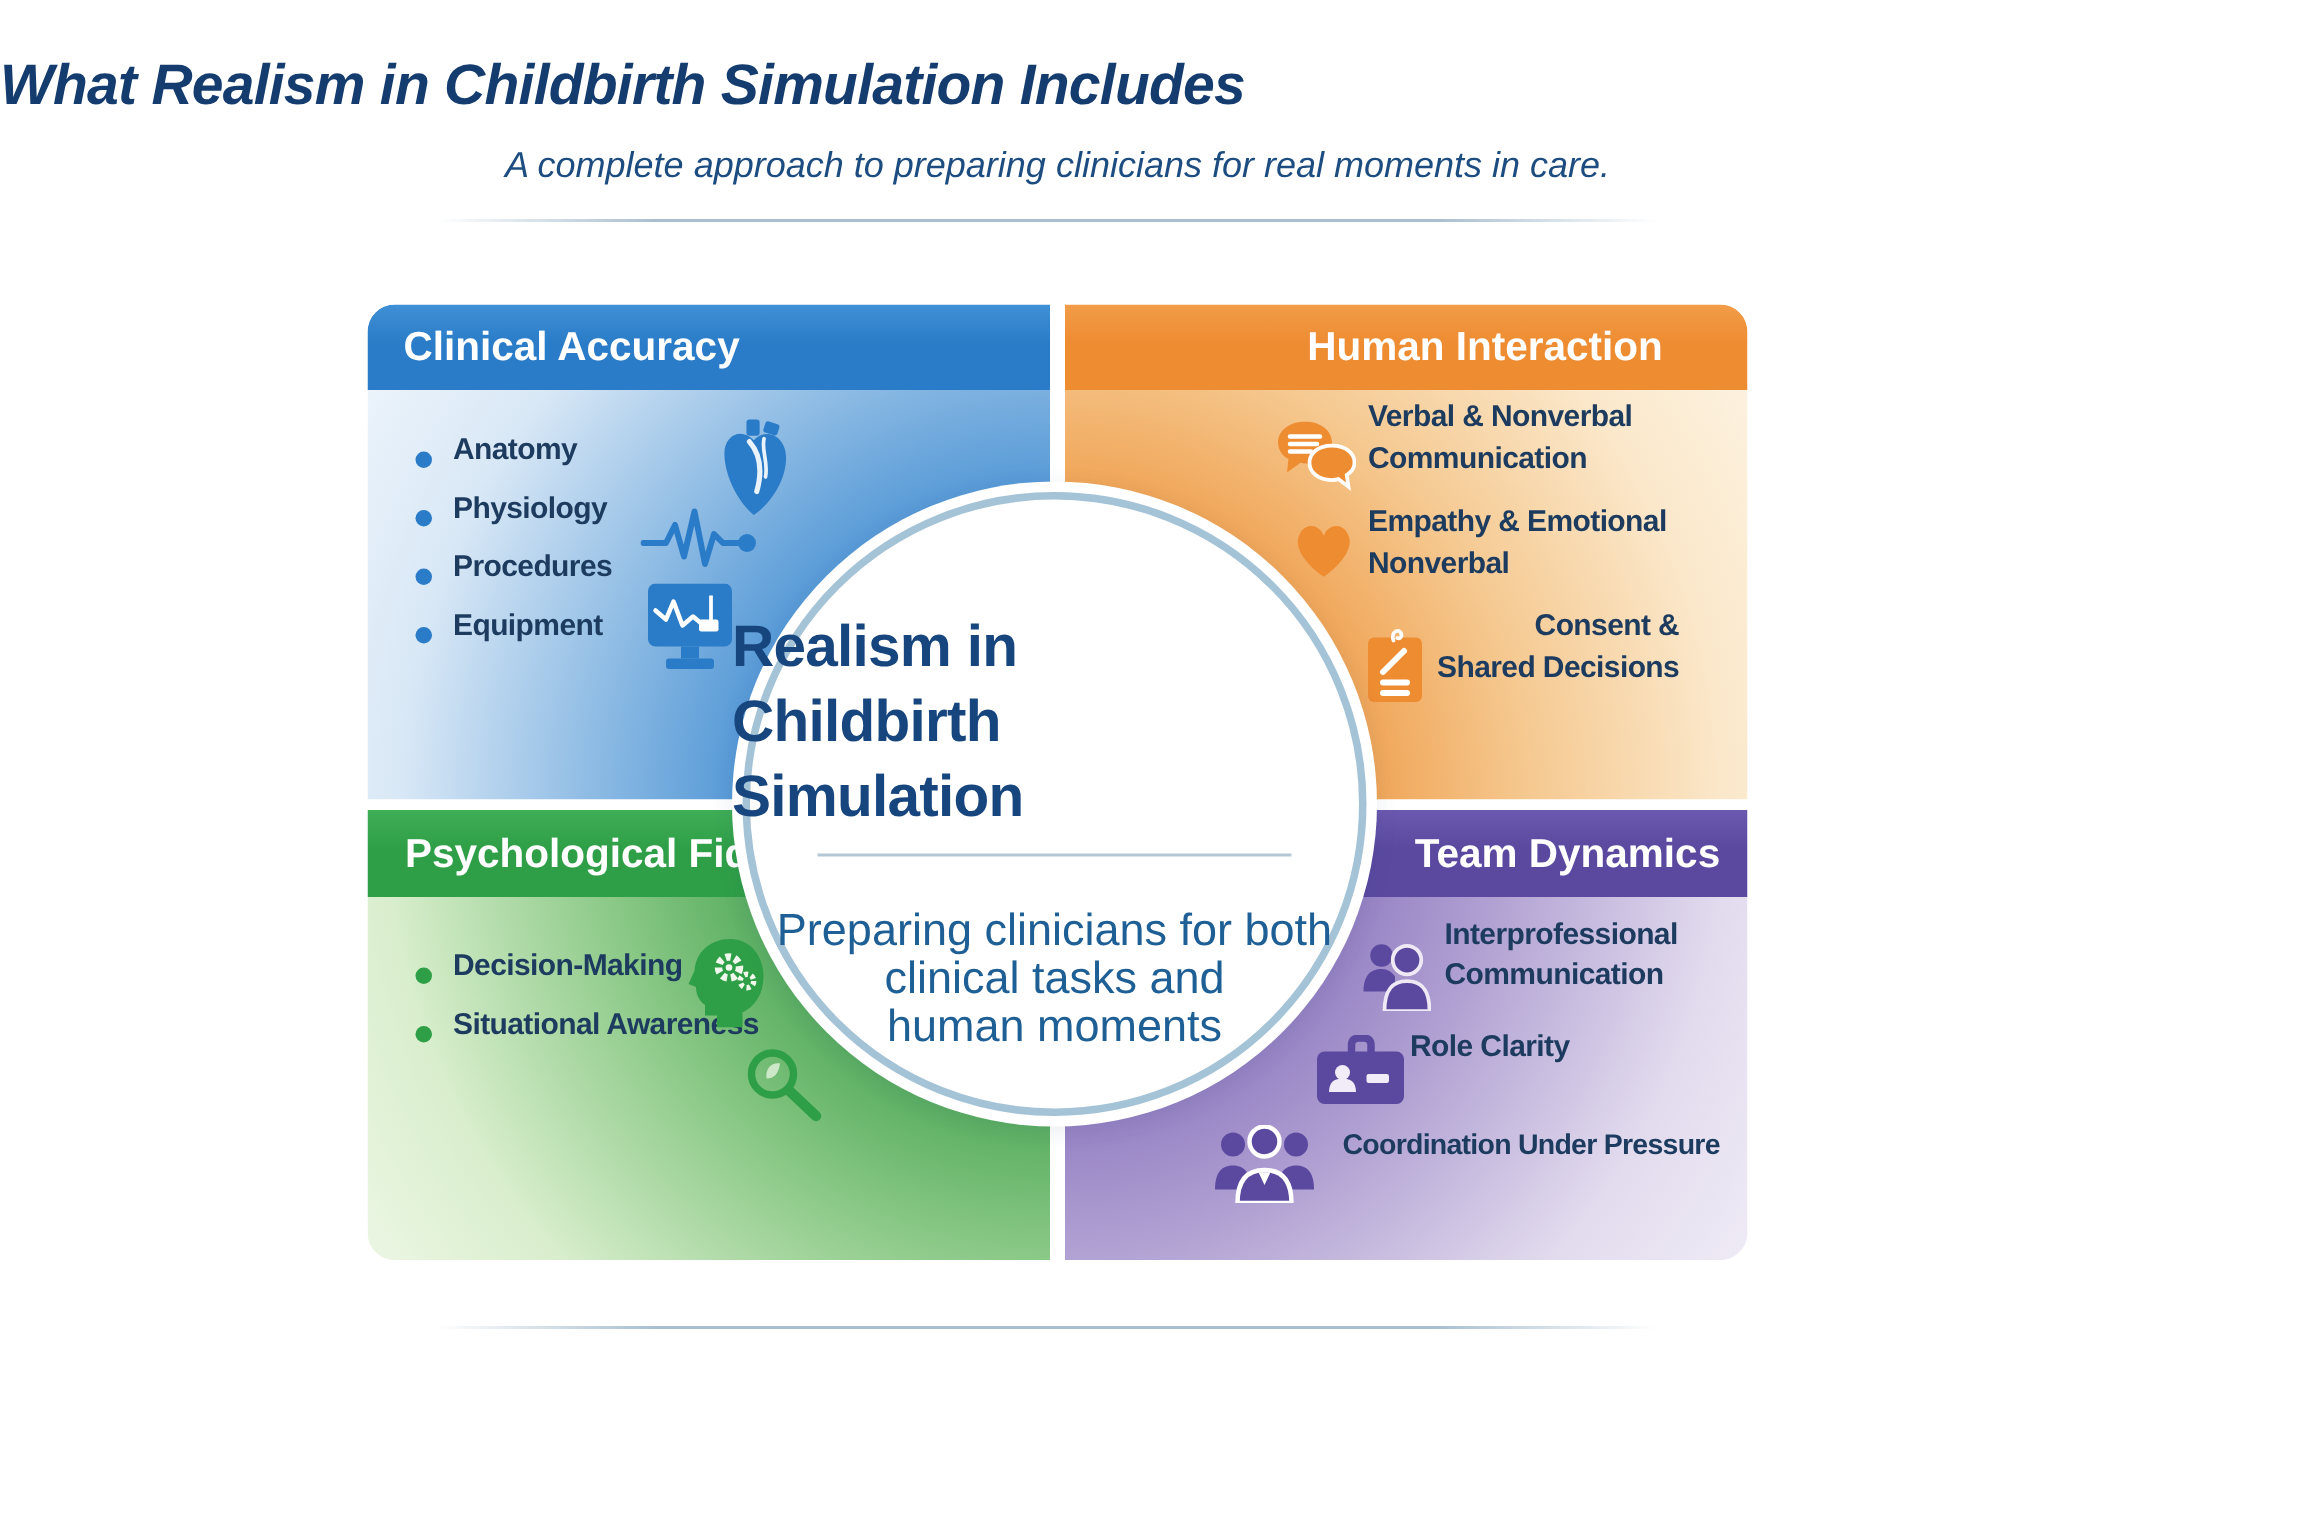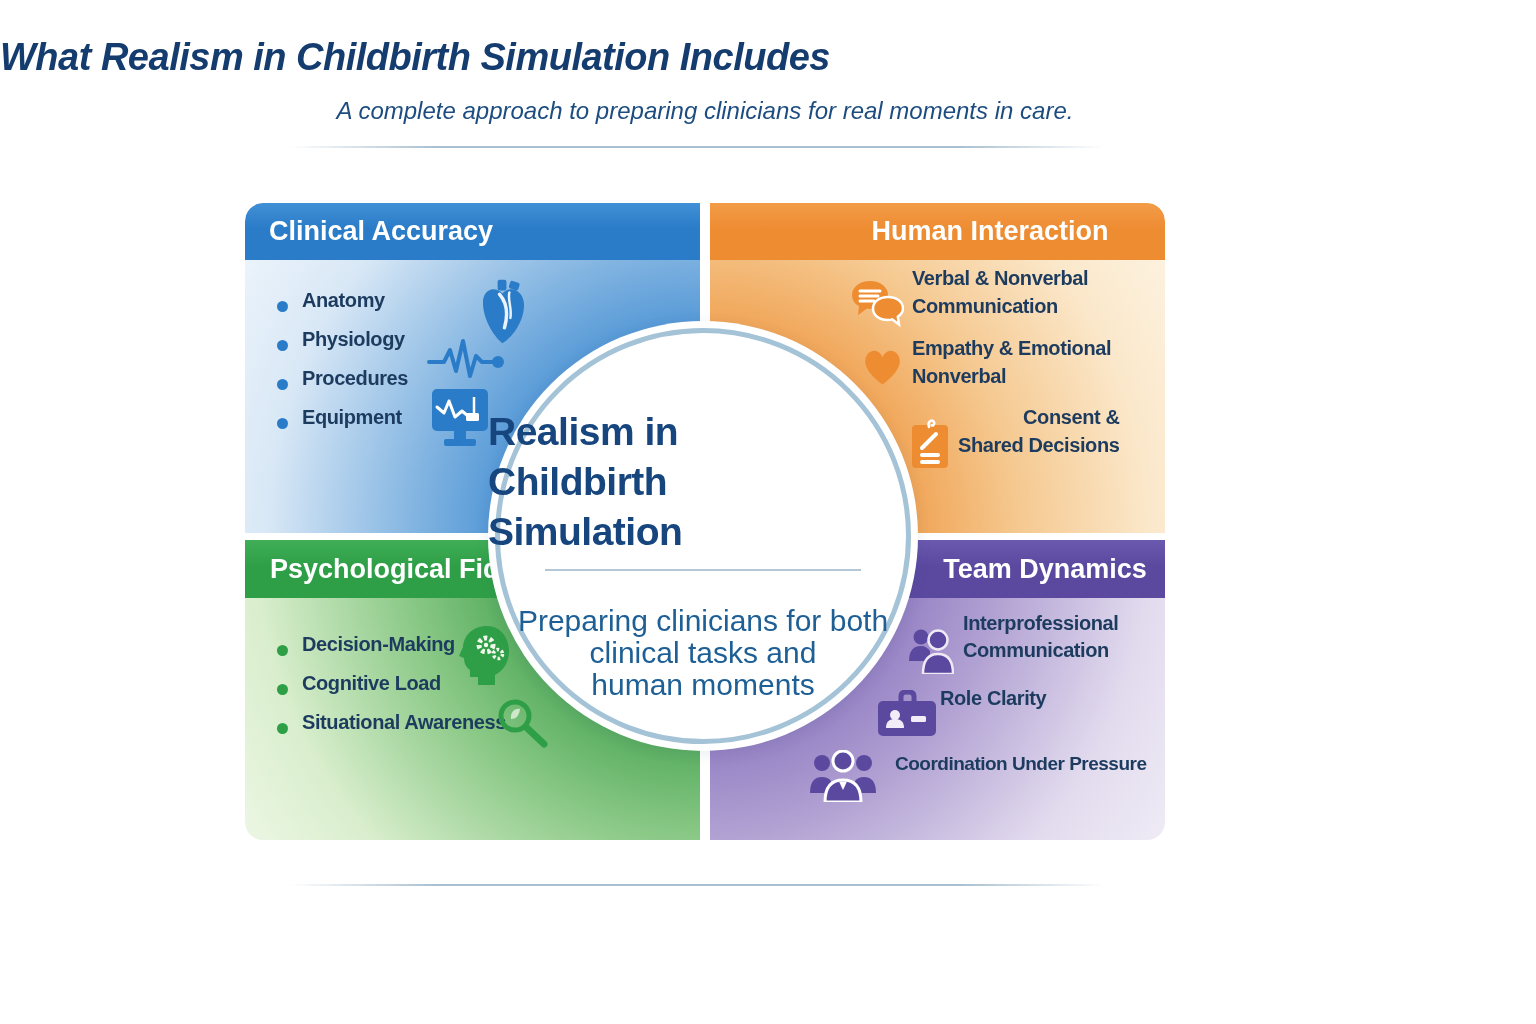--- a/index.html
+++ b/index.html
@@ -209,24 +209,20 @@
   <div class="quad q-psych">
     <div class="q-body"></div>
     <div class="q-header">Psychological Fidelity</div>
     <ul class="bullet-list">
       <li class="bullet-item">
         <span class="dot dot-green"></span>
         <span class="bullet-text">Decision-Making</span>
       </li>
       <li class="bullet-item">
         <span class="dot dot-green"></span>
-        <span class="bullet-text">Cognitive Load</span>
-      </li>
-      <li class="bullet-item">
-        <span class="dot dot-green"></span>
         <span class="bullet-text">Situational Awareness</span>
       </li>
     </ul>
     <span class="icon-abs i-head">
       <svg viewBox="0 0 54 60">
         <path fill="#2f9f47" d="M29 1 C15 1 6 10 5 22 L1 31 L6 33 C6 39 9 43 12 45 L12 52 L20 52 L20 60 L37 60 L37 50 C45 46 51 38 51 26 C51 12 42 1 29 1 Z"></path>
         <circle cx="28" cy="20" r="7" fill="none" stroke="#f0f8ec" stroke-width="5" stroke-dasharray="3.5 2.6"></circle>
         <circle cx="28" cy="20" r="2.2" fill="#f0f8ec"></circle>
         <circle cx="40" cy="29" r="4.5" fill="none" stroke="#f0f8ec" stroke-width="3.6" stroke-dasharray="2.6 2.2"></circle>
       </svg>

